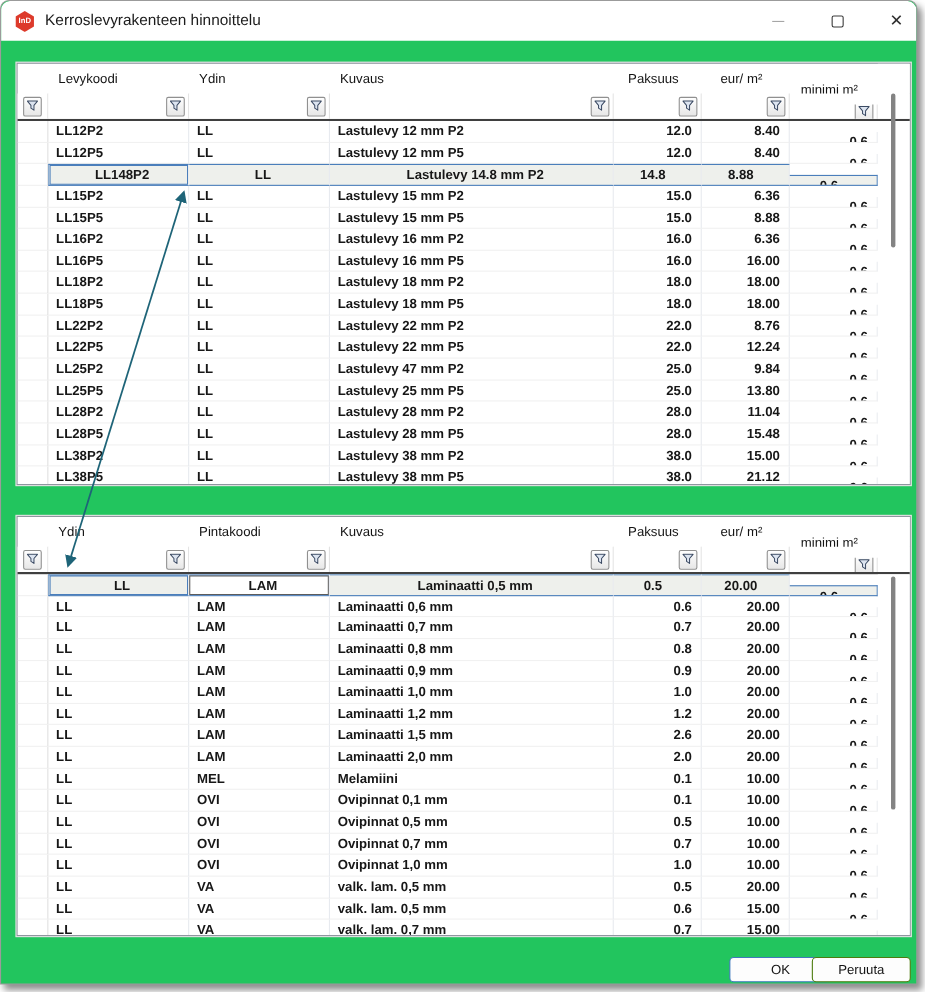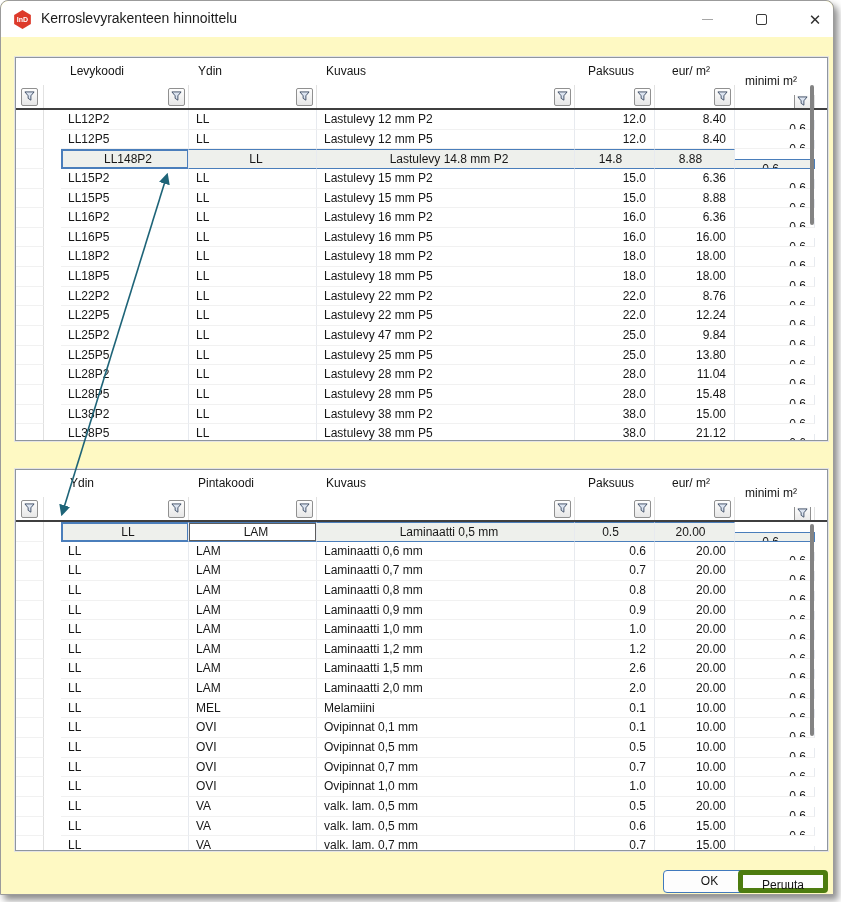--- a/index.html
+++ b/index.html
@@ -1,19 +1,19 @@
 <!DOCTYPE html>
 <html><head>
 <meta charset="utf-8">
 <style>
   html,body{margin:0;padding:0;}
   body{width:841px;height:902px;position:relative;background:#ffffff;
        font-family:"Liberation Sans",sans-serif;overflow:hidden;}
 
-  .window{position:absolute;left:0;top:0;width:834px;height:895px;background:#fef9c3;
+  .window{position:absolute;left:0;top:0;width:834px;height:895px;background:#22c55e;
           border-radius:8px 8px 0 0;border:1px solid #9b9b9b;box-sizing:border-box;
           box-shadow:4px 5px 7px rgba(0,0,0,.45);overflow:hidden;}
 
   
   .titlebar{position:absolute;left:0;top:0;right:0;height:36px;background:#ffffff;
             border-radius:8px 8px 0 0;}
   .appicon{position:absolute;left:12px;top:9px;width:19px;height:19px;background:#dd3a2b;
            clip-path:polygon(50% 0,94% 26%,94% 74%,50% 100%,6% 74%,6% 26%);
            display:flex;align-items:center;justify-content:center;
            color:#fff;font-size:7px;font-weight:bold;}
@@ -38,47 +38,47 @@
 
   .filter-row{display:flex;height:25px;border-bottom:2px solid #3f3f3f;box-sizing:border-box;}
   .fcell{display:flex;align-items:center;justify-content:flex-end;border-right:1px solid #e2e2e2;
          box-sizing:border-box;background:#fff;flex:none;}
   .fcell.c0{justify-content:center;}
   .fbtn{width:17px;height:18px;margin-right:3px;background:linear-gradient(#fefefe,#e7e7e7);
         border:1px solid #909090;border-radius:2px;display:flex;align-items:center;
         justify-content:center;box-sizing:border-box;}
   .fcell.c0 .fbtn{margin-right:0;}
 
-  .grid-body{position:relative;overflow:hidden;height:calc(100% - 52px);}
+  .grid-body{position:relative;overflow:hidden;height:calc(100% - 52px);font-weight:bold;}
   .row{display:flex;height:19.65px;box-sizing:border-box;}
   .cell{box-sizing:border-box;overflow:hidden;white-space:nowrap;flex:none;}
   .row .cell{font-size:12px;line-height:19.2px;color:#171717;padding-left:7px;
              border-bottom:1px solid #f1f1f1;border-right:1px solid #e7eaef;}
   .row .cell.num{text-align:right;padding-left:0;padding-right:8px;}
   .row .cell.c0{padding:0;border-right:1px solid #e0e0e0;}
-  .c0{width:28px;} .c1{width:128px;margin-left:17px;} .c2{width:128px;} .c3{width:258px;}
+  .c0{width:28px;} .c1{width:128px;} .c2{width:128px;} .c3{width:258px;}
   .c4{width:80px;} .c5{width:80px;} .c6{width:80px;margin-top:10px;}
   .fill{flex:1 1 auto;border:none !important;background:#fff;}
 
   
   .row.sel .selc{background:#eef0ec;border-top:1px solid #4a7ebb;border-bottom:1px solid #4a7ebb;text-align:center;}
   .row.sel .self{border-left:1px solid #4a7ebb;padding-left:6px;}
   .row.sel .sell{border-right:1px solid #4a7ebb;}
   .row.sel .focusc{box-shadow:inset 0 0 0 1px #4a7ebb;}
   .row.sel .editc{background:#ffffff !important;box-shadow:inset 0 0 0 1px #5c5c5c;}
 
   .vthumb{position:absolute;width:4px;right:13px;background:#838383;border-radius:2px;z-index:4;}
   #thumb-top{top:27px;height:140px;}
   #thumb-bottom{top:54px;height:212px;}
 
   
   .btn{position:absolute;height:23px;font-size:12px;color:#141414;background:#fdfdfd;
        border-radius:4px;text-align:center;line-height:21px;box-sizing:border-box;}
   #ok-button{left:662px;top:869px;width:93px;border:1px solid #4079bd;}
-  #cancel-button{left:737px;top:869px;width:90px;border:5px solid #4d7c0f;}
+  #cancel-button{left:737px;top:869px;width:90px;border:1px solid #4d7c0f;}
 
   
   #arrow-overlay{position:absolute;left:0;top:0;width:841px;height:902px;
                  pointer-events:none;z-index:50;}
 </style>
 </head>
 <body>
 
 <div class="window">
 

